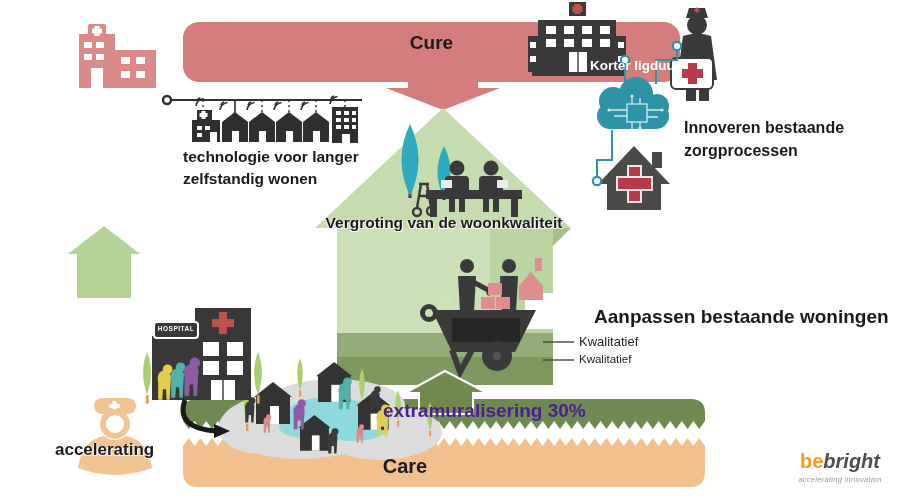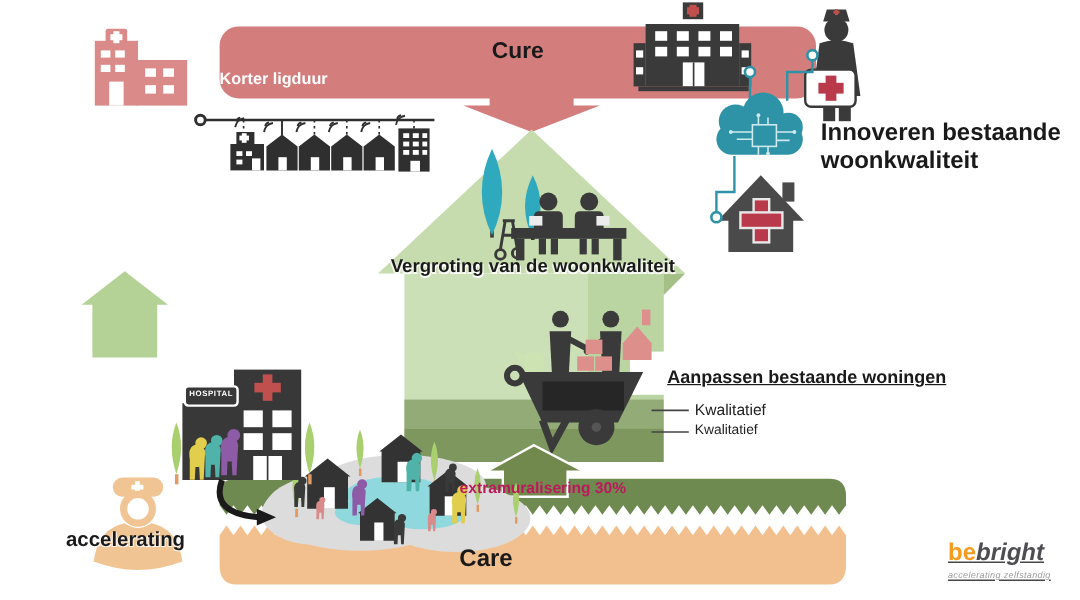--- a/index.html
+++ b/index.html
@@ -2,33 +2,33 @@
 <html><head>
 <meta charset="utf-8">
 <style>
   html,body{margin:0;padding:0;background:#fff;}
   .canvas{position:relative;width:900px;height:500px;background:#fff;overflow:hidden;
           font-family:"Liberation Sans",sans-serif;}
   .canvas svg.base{position:absolute;left:0;top:0;}
   .txt{position:absolute;color:#1a1a1a;font-weight:700;line-height:1.3;
        text-shadow:1px 1px 0 rgba(255,255,255,.85),-1px 1px 0 rgba(255,255,255,.7);}
   .cure-title{left:183px;top:31px;width:497px;text-align:center;font-size:19px;text-shadow:none;}
-  .cure-sub{left:183px;top:57px;width:497px;text-align:left;font-size:13.5px;color:#fff;text-shadow:none;}
+  .cure-sub{left:183px;top:57px;width:497px;text-align:right;font-size:13.5px;color:#fff;text-shadow:none;}
   .tech-label{left:183px;top:146px;font-size:15.5px;line-height:22px;}
-  .innovate-label{left:684px;top:100px;font-size:20px;line-height:23px;}
+  .innovate-label{left:684px;top:116px;font-size:16px;line-height:23px;}
   .quality-label{left:318px;top:213px;width:252px;text-align:center;font-size:15.5px;}
-  .adapt-title{left:556px;top:305px;font-size:15px;text-decoration:underline;}
+  .adapt-title{left:594px;top:305px;font-size:19px;}
   .adapt-sub1{left:579px;top:334px;font-size:13px;font-weight:400;color:#222;text-shadow:none;}
   .adapt-sub2{left:579px;top:352px;font-size:11.5px;font-weight:400;color:#222;text-shadow:none;}
-  .extramural-label{left:383px;top:399px;font-size:13px;color:#be185d;text-shadow:none;}
+  .extramural-label{left:383px;top:399px;font-size:19px;color:#4c1d95;text-shadow:none;}
   .care-title{left:183px;top:453px;width:444px;text-align:center;font-size:20px;text-shadow:none;}
   .develop-label{left:55px;top:437px;font-size:17px;line-height:26px;}
   .hospital-sign{left:154px;top:325px;width:44px;text-align:center;font-size:6.5px;color:#fff;
                  letter-spacing:.5px;text-shadow:none;}
-  .logo{left:790px;top:448px;width:100px;text-align:left;text-shadow:none;text-decoration:underline;}
+  .logo{left:790px;top:448px;width:100px;text-align:center;text-shadow:none;}
   .logo .be{color:#f59b20;font-size:20px;font-weight:700;}
   .logo .bright{color:#4d4d52;font-size:20px;font-weight:700;font-style:italic;}
   .logo .tagline{display:block;color:#9a9a9a;font-size:7.5px;font-style:italic;font-weight:400;
                  margin-top:1px;letter-spacing:.3px;}
 </style>
 </head>
 <body>
 
 <div class="canvas">
 
@@ -352,40 +352,42 @@
       <circle cx="677" cy="46" r="4.2"></circle>
       <circle cx="597" cy="181" r="4.2"></circle>
     </g>
   </g>
 </svg>
 
 <div class="txt cure-title">Cure</div>
 <div class="txt cure-sub">Korter ligduur</div>
 
 <div class="txt tech-label">
+  <div>technologie voor langer</div>
+  <div>zelfstandig wonen</div>
 </div>
 
 <div class="txt innovate-label">
   <div>Innoveren bestaande</div>
-  <div>woonkwaliteit</div>
+  <div>zorgprocessen</div>
 </div>
 
 <div class="txt quality-label">Vergroting van de woonkwaliteit</div>
 
 <div class="txt adapt-title">Aanpassen bestaande woningen</div>
 <div class="txt adapt-sub1">Kwalitatief</div>
 <div class="txt adapt-sub2">Kwalitatief</div>
 
 <div class="txt extramural-label">extramuralisering 30%</div>
 <div class="txt care-title">Care</div>
 
 <div class="txt develop-label">
   <div>accelerating</div>
 </div>
 
 <div class="txt hospital-sign">HOSPITAL</div>
 
 <div class="txt logo">
   <span class="be">be</span><span class="bright">bright</span>
-  <span class="tagline">accelerating zelfstandig</span>
+  <span class="tagline">accelerating innovation</span>
 </div>
 
 </div>
 
 </body></html>

